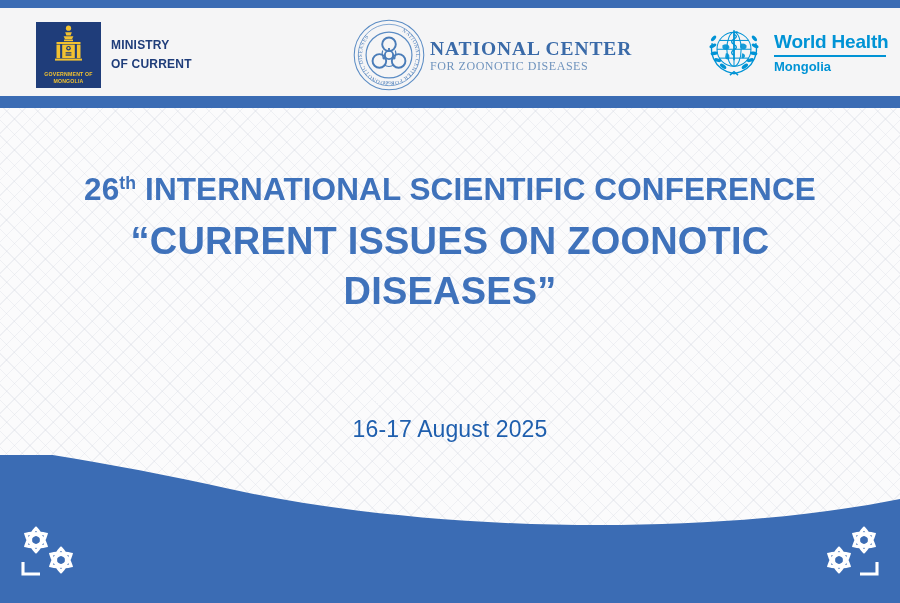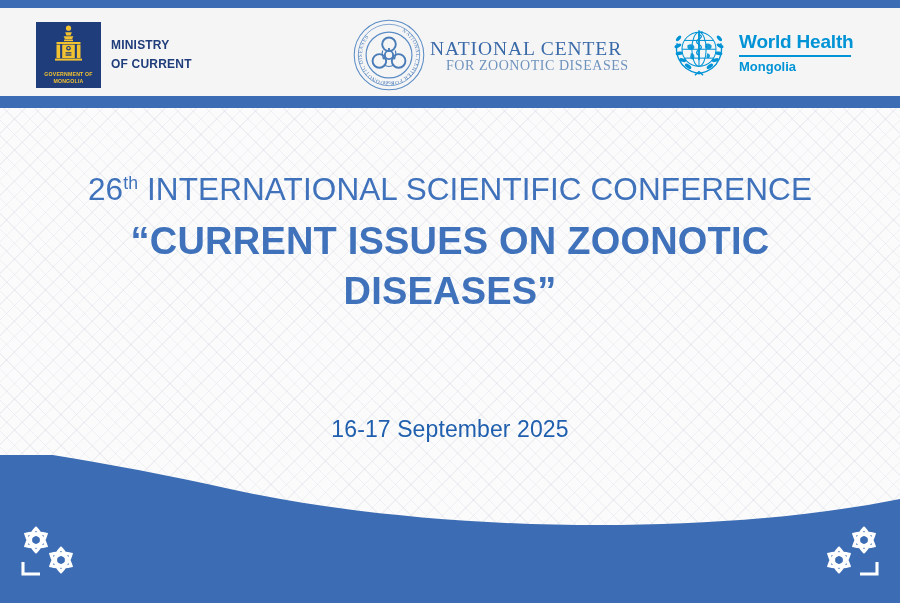--- a/index.html
+++ b/index.html
@@ -92,34 +92,34 @@
     align-items: center;
   }
   .nczd-seal { width: 74px; height: 74px; flex: none; }
   .nczd-text { margin-left: 4px; }
   .nczd-line1 {
     color: #3a6aa8;
     font-family: "Liberation Serif", serif;
     font-size: 19.5px;
     letter-spacing: .9px;
     line-height: 21px;
+    font-weight: bold;
   }
   .nczd-line2 {
     color: #6f93bd;
     font-family: "Liberation Serif", serif;
-    font-size: 14px;
+    font-size: 12px;
     letter-spacing: .55px;
     line-height: 14px;
-    margin-left: 16px;
   }
 
   
   .who-logo {
     position: absolute;
-    left: 665px; top: 18px;
+    left: 700px; top: 18px;
     display: flex;
     align-items: center;
   }
   .who-emblem { width: 68px; height: 68px; flex: none; }
   .who-text { margin-left: 6px; }
   .who-name {
     color: #0093d5;
     font-size: 19px;
     font-weight: bold;
     line-height: 21px;
@@ -152,21 +152,21 @@
 
   .title-block {
     position: absolute;
     left: 0; top: 62px;
     width: 900px;
     text-align: center;
   }
   .conf-title {
     color: #3f72bb;
     font-size: 31.5px;
-    font-weight: normal;
+    font-weight: bold;
     letter-spacing: .1px;
     line-height: 38px;
     white-space: nowrap;
   }
   .conf-title sup {
     font-size: .56em;
     vertical-align: super;
     line-height: 0;
   }
   .conf-theme {
@@ -344,21 +344,21 @@
   <div class="sep-bar"></div>
 
   <div class="body-area">
 
     <div class="title-block">
       <div class="conf-title"><span>26</span><sup>th</sup><span> INTERNATIONAL SCIENTIFIC CONFERENCE</span></div>
       <div class="conf-theme">“CURRENT ISSUES ON ZOONOTIC DISEASES”</div>
     </div>
 
     <div class="meta-block">
-      <div class="meta-line">16-17 September 2025</div>
+      <div class="meta-line">16-17 August 2025</div>
     </div>
 
   </div>
 
   <svg class="wave" viewBox="0 0 900 148" preserveAspectRatio="none">
     <path d="M0,148 L900,148 L900,58 C700,96 420,88 230,46 C150,28 70,10 0,0 Z" fill="#e3e1da"></path>
     <path d="M0,148 L900,148 L900,44 C700,84 420,76 230,34 C150,16 70,2 0,-8 Z" fill="#3b6cb4"></path>
   </svg>
 
   <svg class="corner-orn orn-left" viewBox="0 0 72 58">

